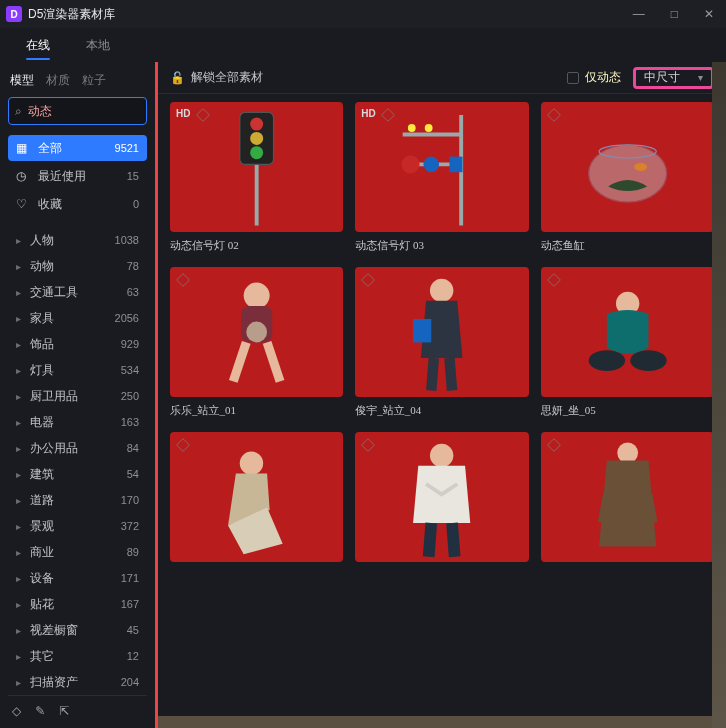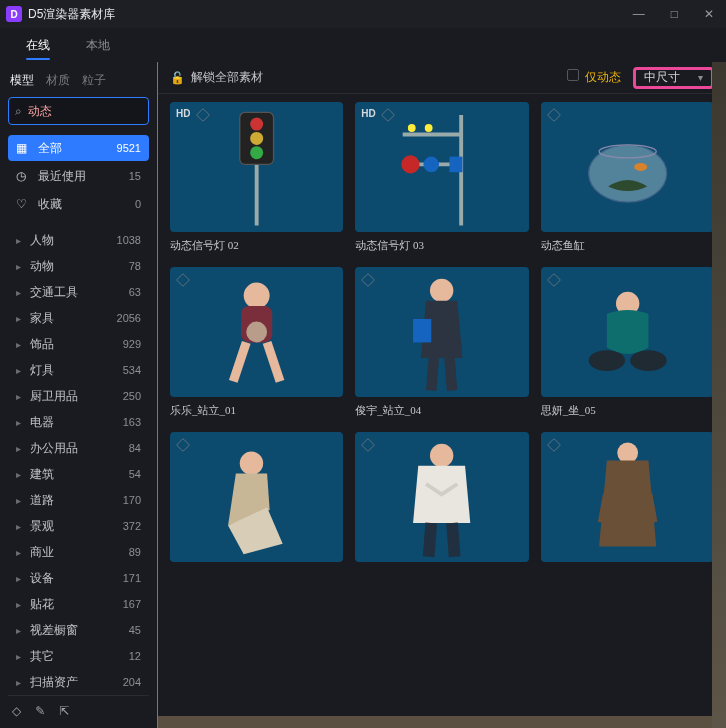--- a/index.html
+++ b/index.html
@@ -23,21 +23,21 @@
   .win-ctrls span { cursor:pointer; padding:2px 6px; }
   
   .tabrow { display:flex; align-items:center; height:34px; padding:0 8px; }
   .tab { padding:8px 18px; color:#8f9095; cursor:pointer; position:relative; }
   .tab.active { color:#ffffff; }
   .tab.active::after { content:""; position:absolute; left:18px; right:18px; bottom:2px;
                        height:2px; background:#2f7bff; border-radius:2px; }
   
   .layout { display:flex; height:calc(100% - 62px); }
   .sidebar { width:158px; display:flex; flex-direction:column;
-             border-right:1px solid #ef4444; padding:6px 8px 0 8px; }
+             border-right:3px solid #ef4444; padding:6px 8px 0 8px; }
   .content { flex:1; display:flex; flex-direction:column; }
   
   .cat-tabs { display:flex; gap:12px; padding:4px 2px 8px 2px; font-size:12px; color:#7a7b80; }
   .cat-tab { cursor:pointer; }
   .cat-tab.active { color:#e8e9ec; }
   
   .search { display:flex; align-items:center; border:1px solid #2f7bff;
             border-radius:4px; height:28px; padding:0 6px; gap:6px;
             background:#14151a; }
   .search input { flex:1; background:transparent; border:none; outline:none;
@@ -55,32 +55,32 @@
   .nav-item .icon { width:14px; font-size:12px; }
   
   .sb-bottom { display:flex; gap:14px; padding:8px 4px; border-top:1px solid #2a2b31;
                color:#a4a5aa; }
   .sb-bottom span { cursor:pointer; }
   
   .ctoolbar { display:flex; align-items:center; height:32px;
               padding:0 12px; gap:12px; border-bottom:1px solid #2a2b31; }
   .unlock { display:flex; align-items:center; gap:6px; color:#c3c4c8; cursor:pointer; }
   .spacer { flex:1; }
-  .chk { display:flex; align-items:flex-start; gap:6px; color:#eab308; cursor:pointer; }
+  .chk { display:flex; align-items:center; gap:6px; color:#fef9c3; cursor:pointer; }
   .chk .box { width:12px; height:12px; border:1px solid #56575c; border-radius:2px; }
   .size-sel { display:flex; align-items:center; gap:18px; color:#d2d3d7;
               border:3px solid #ec4899; border-radius:4px; height:22px;
               padding:0 8px; cursor:pointer; min-width:72px; }
   .size-sel .dd { color:#8a8b90; font-size:10px; }
   
   .grid { flex:1; overflow-y:auto; padding:8px 12px 12px 12px;
           display:grid; grid-template-columns:repeat(3,1fr); gap:14px 12px;
           align-content:start; }
   .card { display:flex; flex-direction:column; }
-  .thumb { position:relative; height:130px; background:#0c4a6e; border-radius:4px;
+  .thumb { position:relative; height:130px; background:#b91c1c; border-radius:4px;
            overflow:hidden; }
   .thumb .badge-hd { position:absolute; top:6px; left:6px; font-size:10px;
                      color:#d8d9dc; font-weight:bold; }
   .thumb .badge-cube { position:absolute; top:6px; left:6px; width:14px; height:14px;
                        border:1px solid #7c7d82; transform:rotate(45deg) scale(0.7);
                        border-radius:2px; }
   .thumb.with-hd .badge-cube { left:26px; }
   .caption { margin-top:6px; color:#c8c9cc; font-size:11px;
              white-space:nowrap; overflow:hidden; text-overflow:ellipsis;font-family:Liberation Serif, serif; }
   

